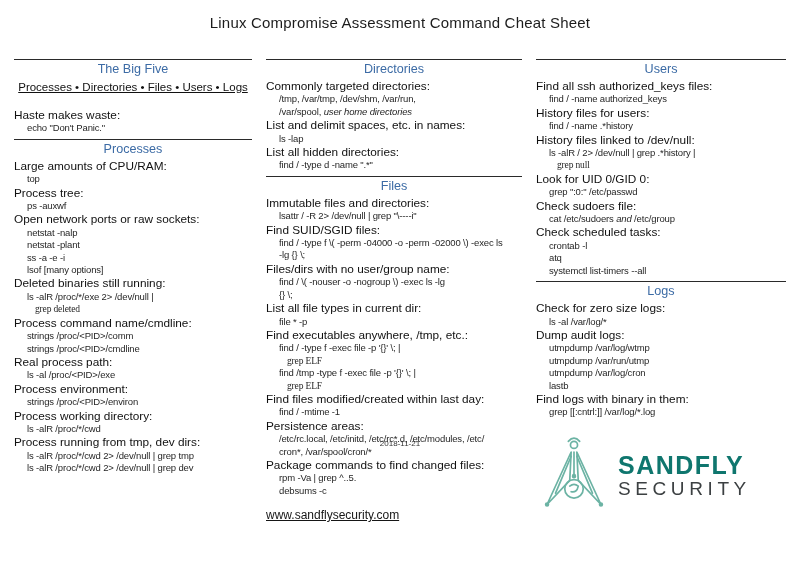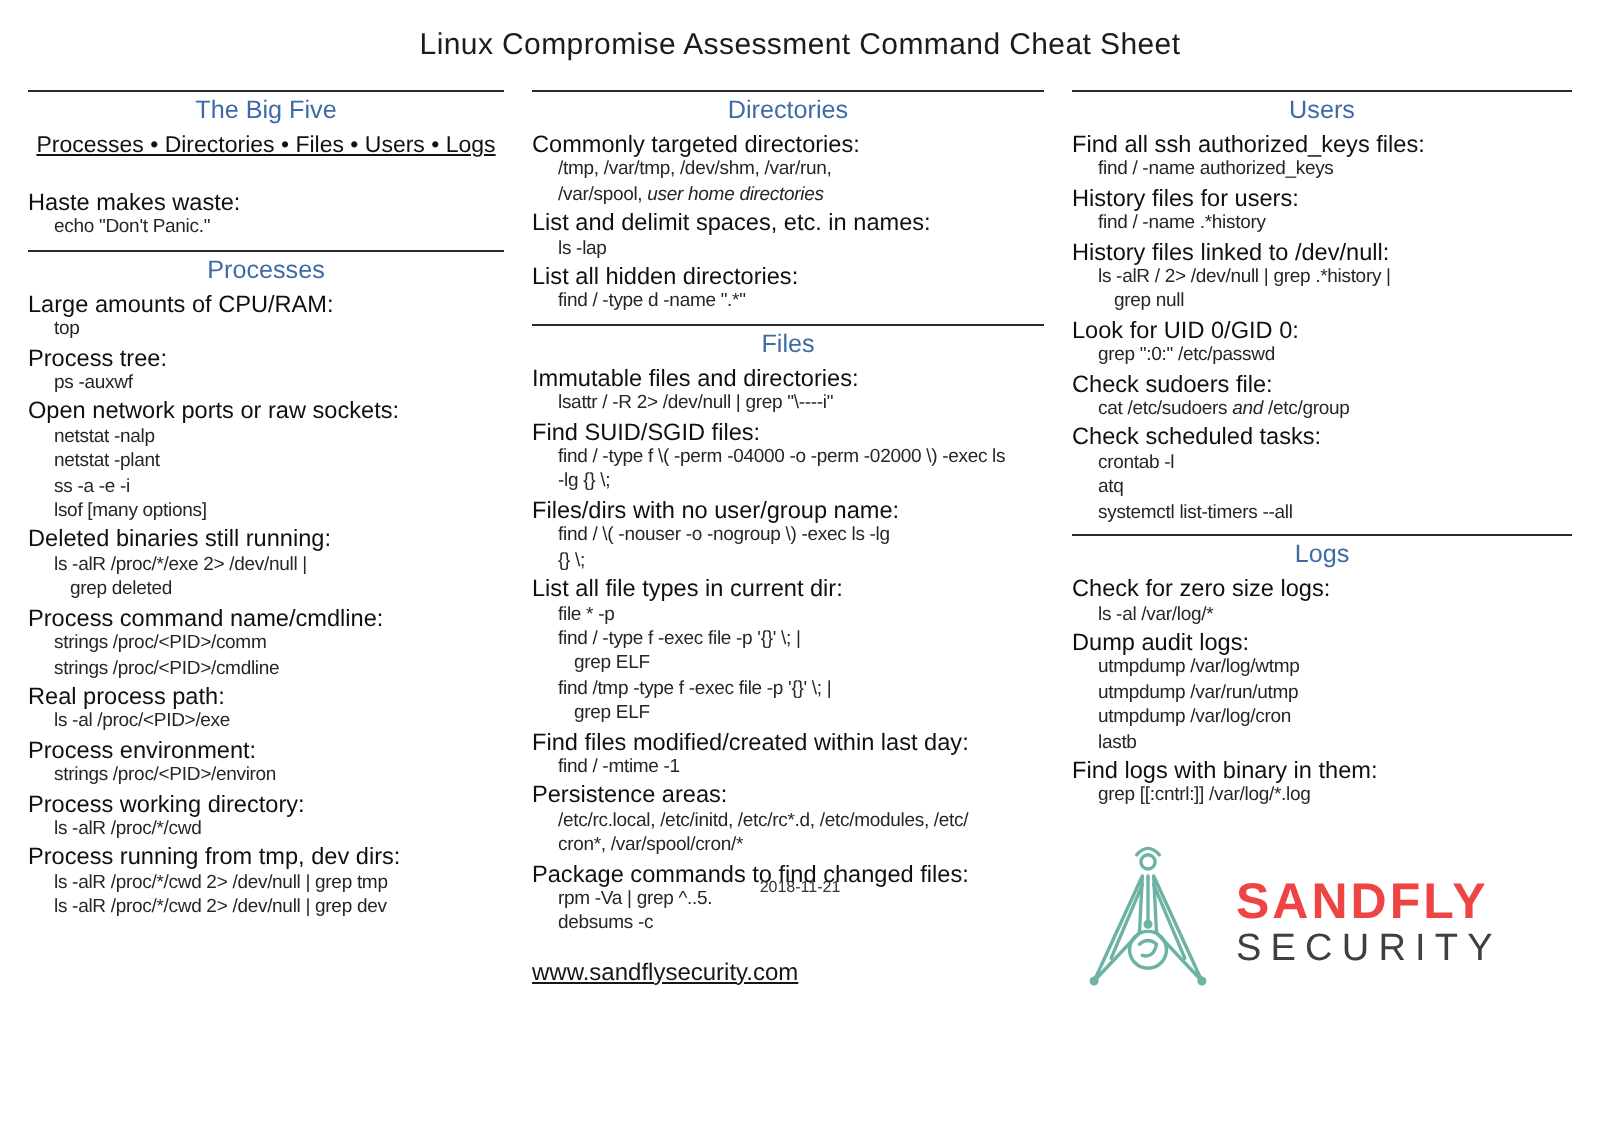--- a/index.html
+++ b/index.html
@@ -1,42 +1,42 @@
 <!DOCTYPE html>
 <html><head>
 <meta charset="utf-8">
 <style>
   * { margin:0; padding:0; box-sizing:border-box; }
   html,body { width:800px; height:565px; background:#ffffff; overflow:hidden;
               font-family:"Liberation Sans", sans-serif; color:#1a1a1a; }
   .page { position:relative; width:800px; height:454px; padding:10px 14px 0; }
   .title { text-align:center; font-size:15px; letter-spacing:.2px; color:#1c1c1c; margin-top:4px; }
-  .columns { display:flex; margin-top:10px; gap:14px; }
+  .columns { display:flex; margin-top:24px; gap:14px; }
   .column { flex:0 0 auto; }
   .col-1 { width:238px; }
   .col-2 { width:256px; }
   .col-3 { width:250px; }
   .rule { border-top:1.3px solid #2a2a2a; margin:4px 0 2px; }
   .sec-heading { color:#3c6ba5; font-size:12.6px; line-height:15px; text-align:center; margin:2px 0 2px; }
   .center-line { font-size:11.5px; line-height:16px; text-align:center; color:#111; white-space:nowrap;text-decoration:underline; }
   .gap { height:13px; }
   .entry-label { font-size:11.8px; line-height:14.4px; color:#101010; white-space:nowrap; }
   .cmd { font-size:9.5px; line-height:12.4px; letter-spacing:-0.15px; color:#262626;
          padding-left:13px; white-space:nowrap; }
-  .cmd.ind { padding-left:21px; }
+  .cmd.ind { padding-left:21px;font-family:Liberation Serif, serif; }
   .em { font-style:italic; }
   .footer-links { text-align:left; margin-top:8px; }
   .website { display:inline-block; font-size:12px; line-height:15px; color:#161616;
              text-decoration:underline; cursor:pointer; }
   .twitter { font-size:12px; line-height:15px; color:#161616; }
   .date-stamp { position:absolute; left:0; right:0; bottom:6px; text-align:center;
                 font-size:8px; color:#333; }
   .logo-row { display:flex; align-items:center; gap:8px; margin-top:16px; padding-left:2px; }
   .logo-icon { flex:0 0 auto; }
-  .logo-name { font-size:25px; font-weight:bold; letter-spacing:1.5px; color:#ef4444; line-height:26px; }
+  .logo-name { font-size:25px; font-weight:bold; letter-spacing:1.5px; color:#0f766e; line-height:26px; }
   .logo-sub  { font-size:19px; font-weight:400; letter-spacing:4.6px; color:#3c4042; line-height:22px; }
 </style>
 </head>
 <body>
 
 <div class="page">
   <div class="title">Linux Compromise Assessment Command Cheat Sheet</div>
   <div class="columns" id="columns">
       <div class="column col-1">
         <div class="rule"></div>
@@ -122,20 +122,21 @@
         <div class="entry">
           <div class="entry-label">Files/dirs with no user/group name:</div>
           <div class="cmd">find / \( -nouser -o -nogroup \) -exec ls -lg</div>
           <div class="cmd">{} \;</div>
         </div>
         <div class="entry">
           <div class="entry-label">List all file types in current dir:</div>
           <div class="cmd">file * -p</div>
         </div>
         <div class="entry">
+          <div class="entry-label">Find executables anywhere, /tmp, etc.:</div>
           <div class="cmd">find / -type f -exec file -p '{}' \; |</div>
           <div class="cmd ind">grep ELF</div>
           <div class="cmd">find /tmp -type f -exec file -p '{}' \; |</div>
           <div class="cmd ind">grep ELF</div>
         </div>
         <div class="entry">
           <div class="entry-label">Find files modified/created within last day:</div>
           <div class="cmd">find / -mtime -1</div>
         </div>
         <div class="entry">

